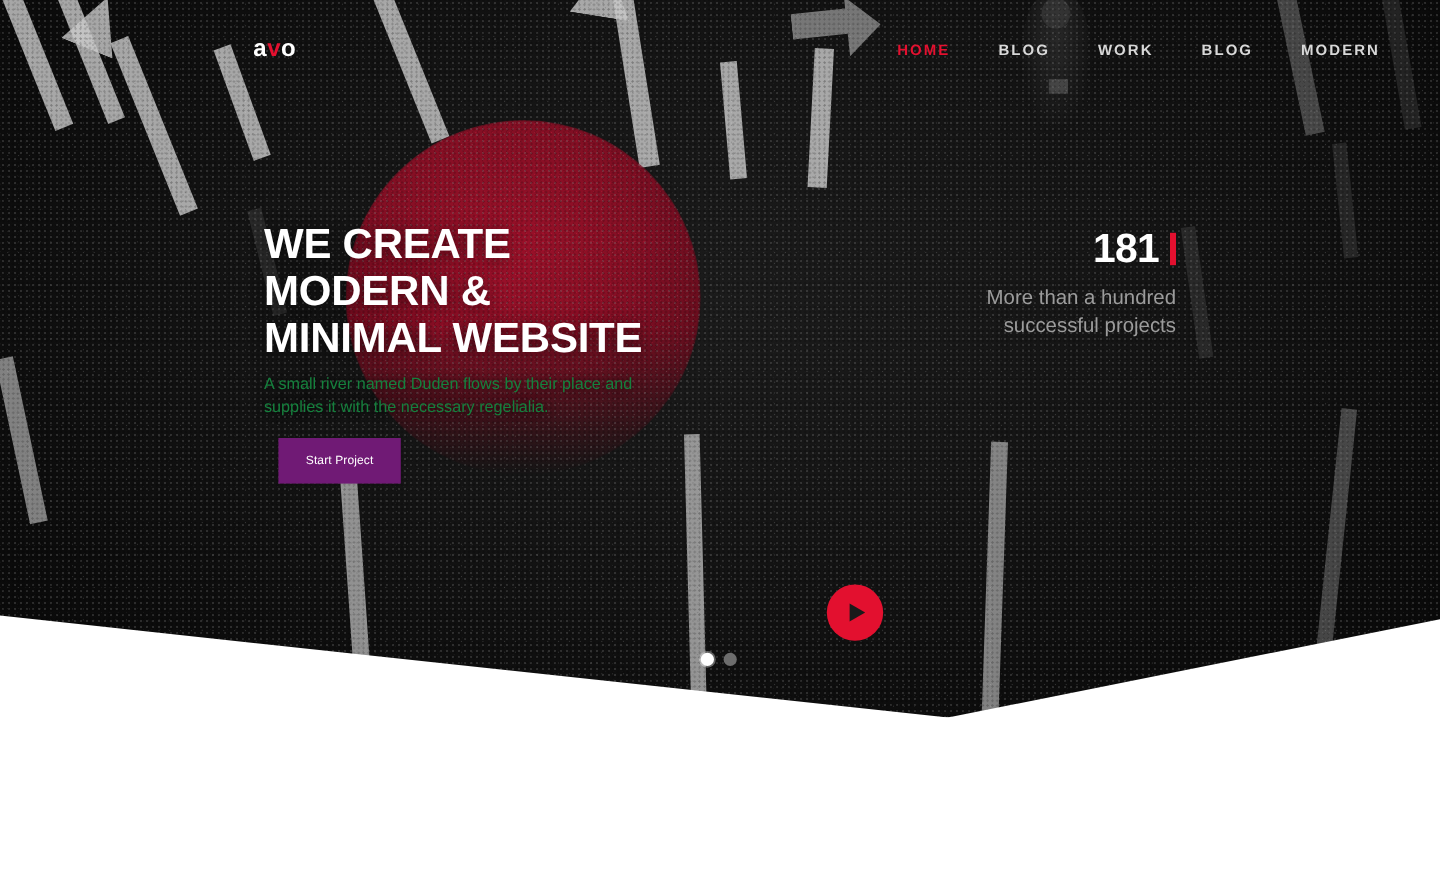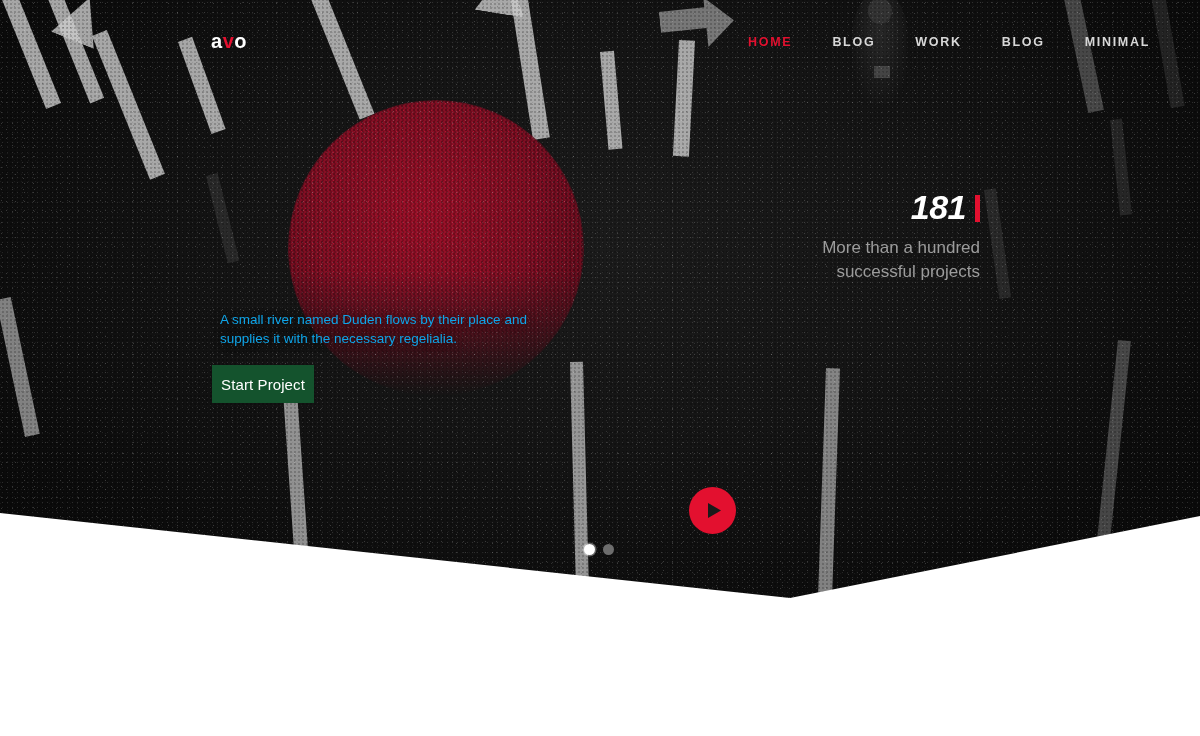--- a/index.html
+++ b/index.html
@@ -109,38 +109,38 @@
   
   .headline{
     position:absolute; left:220px; top:186px; z-index:8;
     color:#ffffff; font-weight:700; font-size:35px; line-height:1.0;
     letter-spacing:-0.2px; text-shadow:0 2px 12px rgba(0,0,0,.55);
   }
   .headline div{ margin-bottom:4px; }
 
   .lede{
     position:absolute; left:220px; top:310px; z-index:8; width:310px;
-    color:#0ea5e9; font-size:13.5px; line-height:1.42;
+    color:#15803d; font-size:13.5px; line-height:1.42;
     text-shadow:0 1px 8px rgba(0,0,0,.6);
   }
 
   .cta{
-    position:absolute; left:212px; top:365px; z-index:8;
-    width:102px; height:38px; background:#14532d; border:0;
-    color:#fff; font-size:15px; font-family:inherit;
+    position:absolute; left:232px; top:365px; z-index:8;
+    width:102px; height:38px; background:#701a75; border:0;
+    color:#fff; font-size:10px; font-family:inherit;
     cursor:pointer; letter-spacing:.1px;
   }
 
   
   .stats{
     position:absolute; right:220px; top:190px; z-index:8; text-align:right; width:200px;
   }
   .stats .num{
     font-size:34px; font-weight:700; color:#fff; line-height:1.05;
-    letter-spacing:-0.5px; display:inline-block;font-style:italic;
+    letter-spacing:-0.5px; display:inline-block;
   }
   .stats .caret{
     display:inline-block; width:5px; height:27px; background:#e3102f;
     vertical-align:-3px; margin-left:9px;
   }
   .stats .cap{
     margin-top:10px; color:#9c9c9c; font-size:17px; line-height:1.42;
   }
 
   
@@ -211,24 +211,29 @@
 
     <nav class="nav">
       <div class="logo">
         <span>a</span><span class="v">v</span><span>o</span>
       </div>
       <div class="navlinks">
         <a href="#" class="active">HOME</a>
         <a href="#">BLOG</a>
         <a href="#">WORK</a>
         <a href="#">BLOG</a>
-        <a href="#">MINIMAL</a>
+        <a href="#">MODERN</a>
       </div>
     </nav>
 
+    <h1 class="headline">
+      <div>WE CREATE</div>
+      <div>MODERN &amp;</div>
+      <div>MINIMAL WEBSITE</div>
+    </h1>
 
     <p class="lede">A small river named Duden flows by their place and supplies it with the necessary regelialia.</p>
 
     <button class="cta">Start Project</button>
 
     <div class="stats">
       <div>
         <span class="num">181</span><span class="caret"></span>
       </div>
       <div class="cap">More than a hundred successful projects</div>

